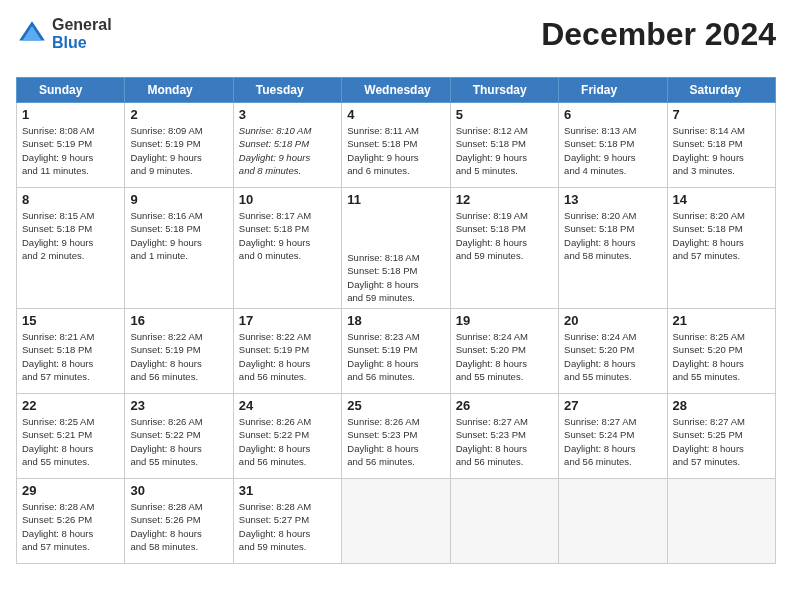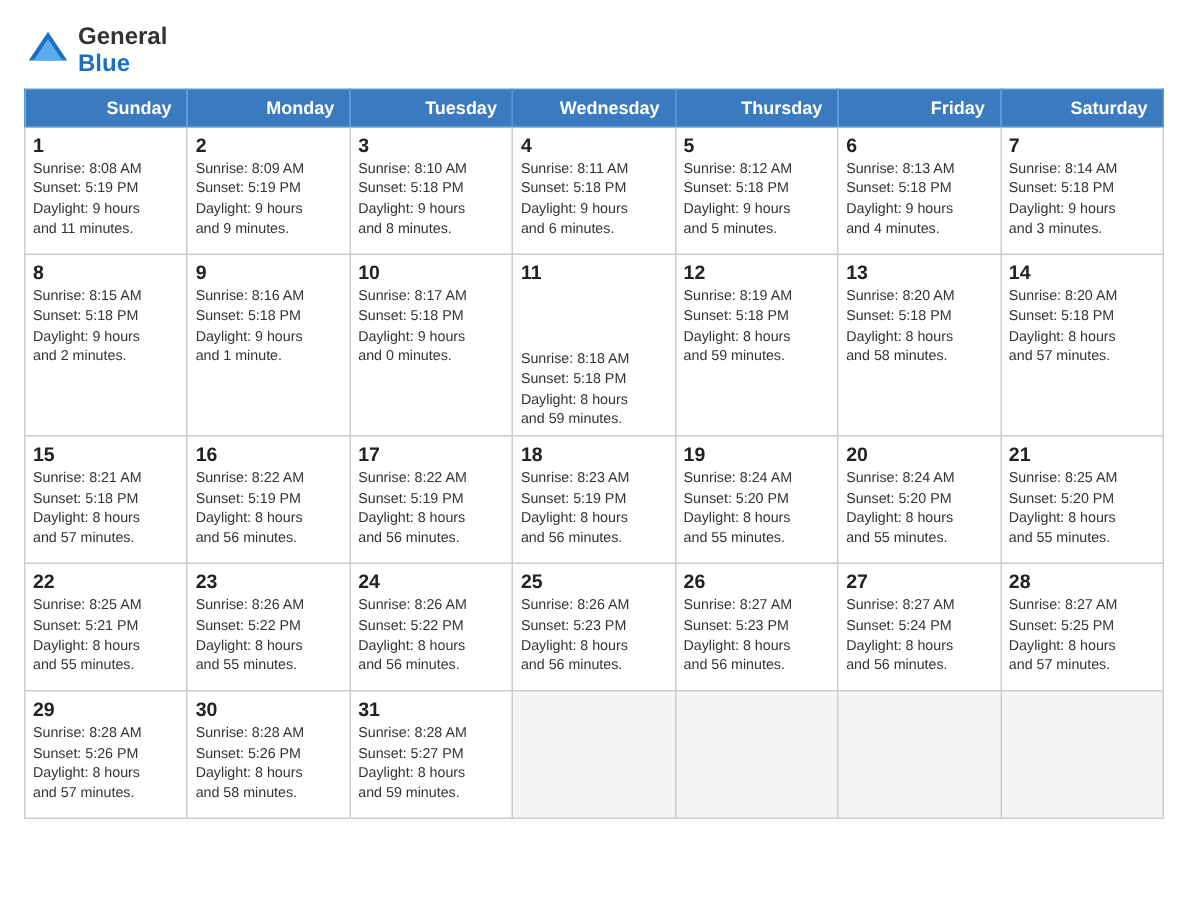--- a/index.html
+++ b/index.html
@@ -13,21 +13,21 @@
     .page {
       width: 792px;
       height: 612px;
       padding: 16px 16px 10px 16px;
       background: #fff;
     }
     .header {
       display: flex;
       justify-content: space-between;
       align-items: flex-start;
-      margin-bottom: 8px;
+      margin-bottom: 24px;
     }
     .logo {
       display: flex;
       align-items: center;
       gap: 4px;
     }
     .logo-text {
       display: flex;
       flex-direction: column;
       line-height: 1.1;
@@ -61,22 +61,22 @@
     .calendar {
       width: 100%;
       border-collapse: collapse;
       table-layout: fixed;
     }
     .calendar th {
       background: #3a7abf;
       color: #fff;
       font-size: 12px;
       font-weight: bold;
-      padding: 5px 10px;
-      text-align: right;
+      padding: 5px 22px;
+      text-align: left;
       border: 1px solid #5a9ad3;
     }
     .calendar td {
       border: 1px solid #ccc;
       vertical-align: top;
       padding: 4px 5px;
       font-size: 10px;
       color: #222;
       background: #fff;
       height: 85px;
@@ -106,20 +106,21 @@
       <svg class="logo-icon" viewBox="0 0 40 40">
         <polygon points="20,4 36,28 4,28" fill="#1a6fc4"></polygon>
         <polygon points="20,10 32,28 8,28" fill="#5aabf0"></polygon>
       </svg>
       <div class="logo-text">
         <span class="logo-general">General</span>
         <span class="logo-blue">Blue</span>
       </div>
     </div>
     <div class="title-area">
+      <div class="month-title">December 2024</div>
     </div>
   </div>
 
   <table class="calendar">
     <thead>
       <tr>
         <th>Sunday</th>
         <th>Monday</th>
         <th>Tuesday</th>
         <th>Wednesday</th>
@@ -139,21 +140,21 @@
           </td>
           <td>
             <span class="day-num">2</span>
             <div class="day-info" style="white-space: pre-line;">Sunrise: 8:09 AM
 Sunset: 5:19 PM
 Daylight: 9 hours
 and 9 minutes.</div>
           </td>
           <td>
             <span class="day-num">3</span>
-            <div class="day-info" style="white-space: pre-line;">Sunrise: 8:10 AM
+            <div class="day-info" style="white-space: pre-line; font-style: italic;">Sunrise: 8:10 AM
 Sunset: 5:18 PM
 Daylight: 9 hours
 and 8 minutes.</div>
           </td>
           <td>
             <span class="day-num">4</span>
             <div class="day-info" style="white-space: pre-line;">Sunrise: 8:11 AM
 Sunset: 5:18 PM
 Daylight: 9 hours
 and 6 minutes.</div>

